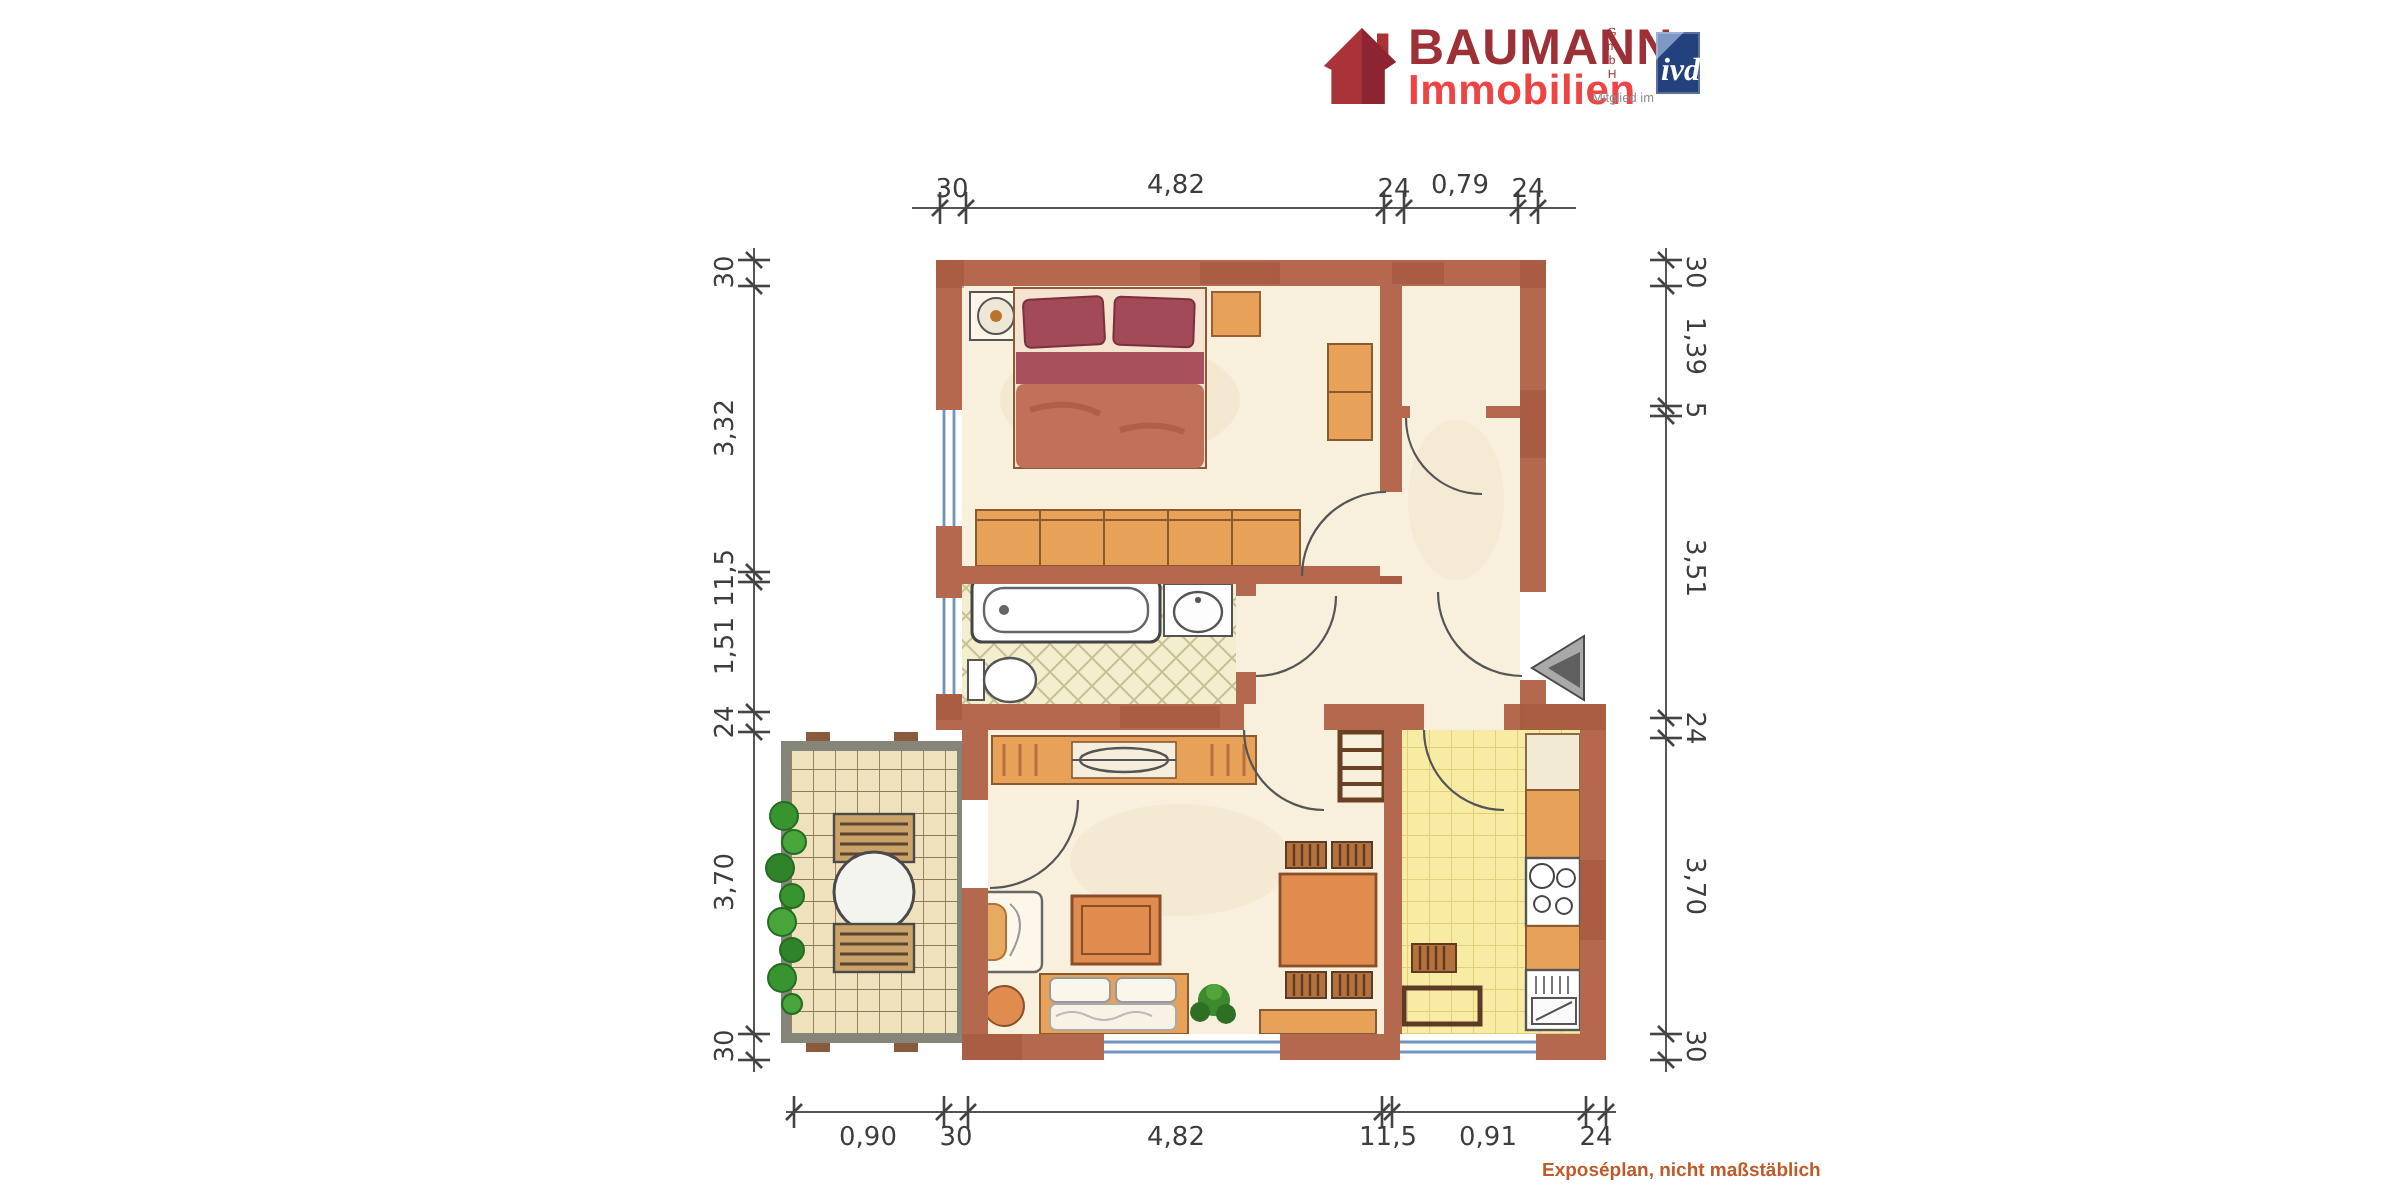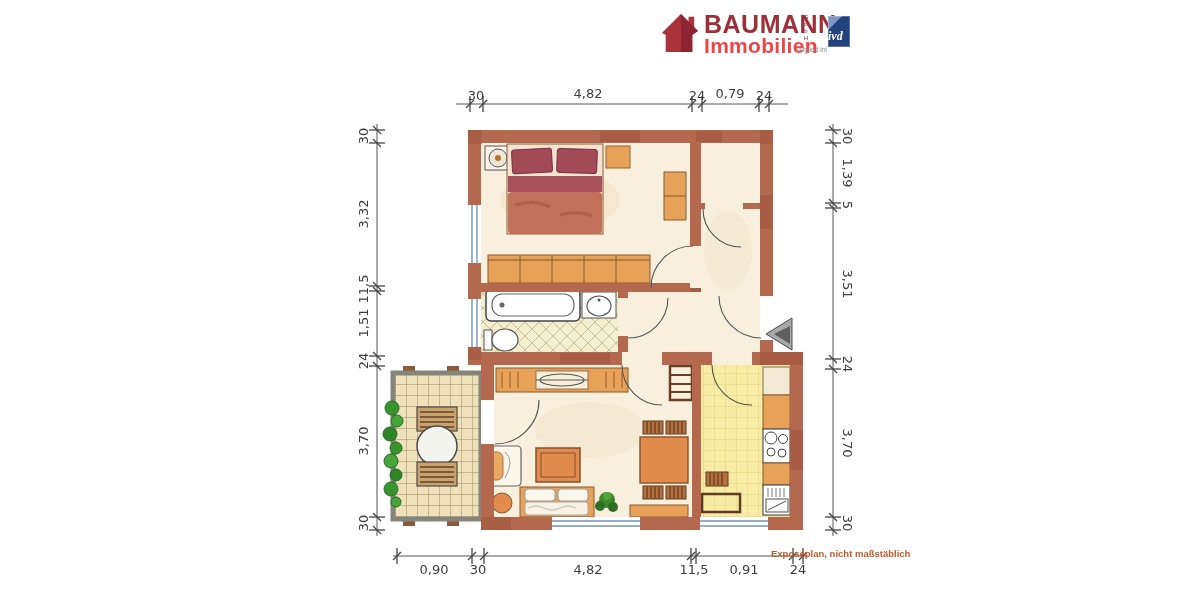--- a/index.html
+++ b/index.html
@@ -12,28 +12,28 @@
   .logo .t1{position:absolute;left:44px;top:4px;font-size:25px;font-weight:bold;
             letter-spacing:.5px;color:#9d3036;line-height:24px;}
   .logo .t2{position:absolute;left:44px;top:27px;font-size:21px;font-weight:bold;
             letter-spacing:.3px;color:#ef4444;line-height:21px;}
   .logo .gmbh{position:absolute;left:143px;top:6px;font-size:6px;color:#9d3036;
             writing-mode:vertical-rl;text-orientation:upright;letter-spacing:1px;}
   .logo .member{position:absolute;left:133px;top:38px;font-size:6.5px;color:#8d8d8d;width:34px;text-align:right;}
   .logo .ivd{position:absolute;left:168px;top:8px;width:22px;height:31px;
             background:linear-gradient(135deg,#7e97c4 0 26%,#23417c 27%);
             color:#ffffff;font-family:"Liberation Serif",serif;font-style:italic;font-weight:bold;
-            font-size:12px;text-align:left;line-height:40px;box-shadow:inset 0 0 0 1px rgba(255,255,255,.25);}
+            font-size:16px;text-align:right;line-height:40px;box-shadow:inset 0 0 0 1px rgba(255,255,255,.25);}
   
   .dim{position:absolute;font-family:"DejaVu Sans",sans-serif;font-size:13px;color:#3d3d3d;
        transform:translate(-50%,-50%);white-space:nowrap;}
   .dim.rl{transform:translate(-50%,-50%) rotate(-90deg);}
   .dim.rr{transform:translate(-50%,-50%) rotate(90deg);}
   
-  .note{position:absolute;left:742px;top:548px;font-size:9.5px;font-weight:bold;color:#bf5b28;padding-left:29px;}
+  .note{position:absolute;left:742px;top:580px;font-size:9.5px;font-weight:bold;color:#bf5b28;padding-left:29px;}
 </style>
 </head>
 <body>
 
 <svg class="plan" width="1200" height="600" viewBox="0 0 1200 600">
   <defs>
     <pattern id="bathT" width="14" height="14" patternUnits="userSpaceOnUse">
       <rect width="14" height="14" fill="#f3efce"></rect>
       <path d="M0 7 L7 0 M7 14 L14 7 M0 7 L7 14 M7 0 L14 7" stroke="#c9c196" stroke-width="1" fill="none"></path>
     </pattern>

